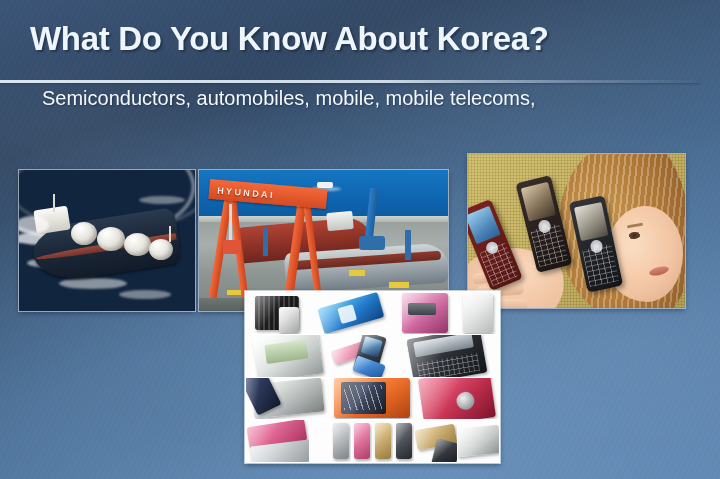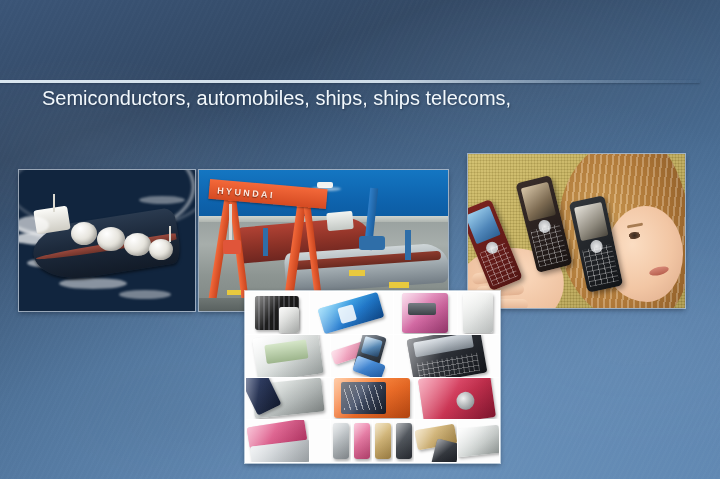--- a/index.html
+++ b/index.html
@@ -299,22 +299,23 @@
     background: linear-gradient(150deg, #cfe6f7, #4c7fae 55%, #1e3f63);
     border-radius: 2px;
   }
 </style>
 </head>
 <body>
 
 <div class="slide">
   <div class="tex"></div>
 
+  <div class="title">What Do You Know About Korea?</div>
   <div class="rule"></div>
-  <div class="subtitle">Semiconductors, automobiles, ships, ships telecoms,</div>
+  <div class="subtitle">Semiconductors, automobiles, mobile, mobile telecoms,</div>
 
   <div class="photo" id="photo-tanker">
     <div class="sea"></div>
     <div class="wake" style="left:-40px;top:-38px;width:210px;height:104px;"></div>
     <div class="wake" style="left:-10px;top:-24px;width:196px;height:82px;border-width:2px;opacity:.6;"></div>
     <div class="foam" style="left:-6px;top:62px;width:60px;height:13px;"></div>
     <div class="foam" style="left:8px;top:88px;width:52px;height:10px;opacity:.8;"></div>
     <div class="foam" style="left:40px;top:108px;width:68px;height:11px;opacity:.7;"></div>
     <div class="foam" style="left:100px;top:120px;width:52px;height:9px;opacity:.6;"></div>
     <div class="foam" style="left:120px;top:26px;width:46px;height:8px;opacity:.55;"></div>

